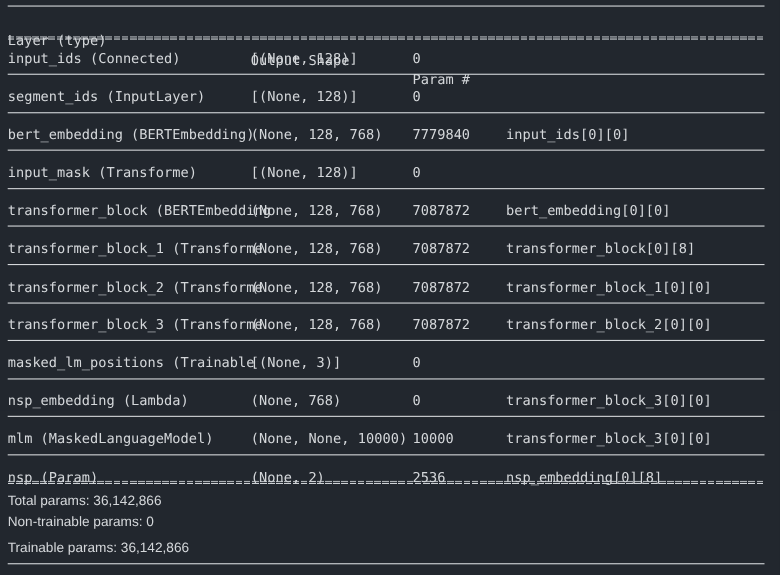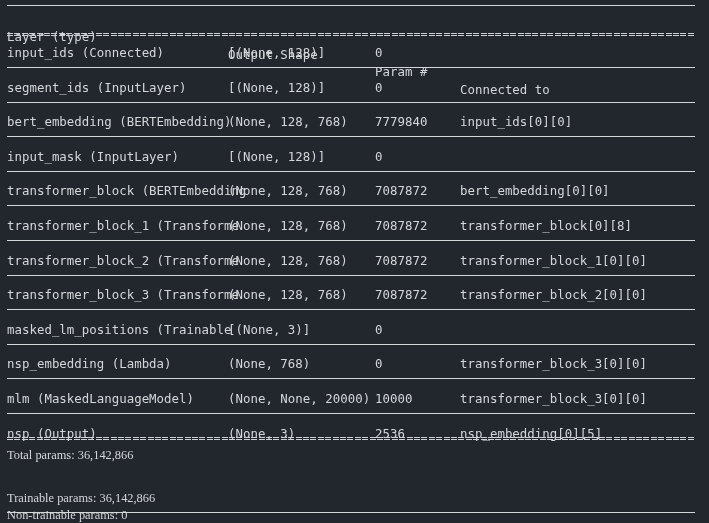--- a/index.html
+++ b/index.html
@@ -61,77 +61,76 @@
     letter-spacing: 0.02px;
   }
   .c-name  { position: absolute; left: 0px; }
   .c-shape { position: absolute; left: 221px; }
   .c-param { position: absolute; left: 368px; }
   .c-conn  { position: absolute; left: 453px; }
   .footline {
     position: absolute;
     left: 7px;
     white-space: pre;
-    font-family: Liberation Serif, serif;
+    font-family: Liberation Sans, sans-serif;
     font-size: 12.4px;
     color: #d4d7da;
   }
 </style>
 </head>
 <body>
 
 <div id="summary">
 
   <div class="rule" style="top:5px;"></div>
 
   <div class="cellrow" style="top:11px;">
     <span class="c-name">Layer (type)</span>
     <span class="c-shape">Output Shape</span>
     <span class="c-param">Param #</span>
-    <span class="c-conn">Connected to</span>
   </div>
 
   <div class="dblwrap" style="top:33px;">
     <i></i>
       <i class="gap"></i>
       <i></i>
   </div>
 
   <div id="rows-host">
       <div class="cellrow" style="top: 44px;"><span class="c-name">input_ids (Connected)</span><span class="c-shape">[(None, 128)]</span><span class="c-param">0</span><span class="c-conn"></span></div>
       <div class="rule" style="top: 67px;"></div>
       <div class="cellrow" style="top: 78.6px;"><span class="c-name">segment_ids (InputLayer)</span><span class="c-shape">[(None, 128)]</span><span class="c-param">0</span><span class="c-conn"></span></div>
       <div class="rule" style="top: 101.6px;"></div>
       <div class="cellrow" style="top: 113.2px;"><span class="c-name">bert_embedding (BERTEmbedding)</span><span class="c-shape">(None, 128, 768)</span><span class="c-param">7779840</span><span class="c-conn">input_ids[0][0]</span></div>
       <div class="rule" style="top: 136.2px;"></div>
-      <div class="cellrow" style="top: 147.8px;"><span class="c-name">input_mask (InputLayer)</span><span class="c-shape">[(None, 128)]</span><span class="c-param">0</span><span class="c-conn"></span></div>
+      <div class="cellrow" style="top: 147.8px;"><span class="c-name">input_mask (Transforme)</span><span class="c-shape">[(None, 128)]</span><span class="c-param">0</span><span class="c-conn"></span></div>
       <div class="rule" style="top: 170.8px;"></div>
       <div class="cellrow" style="top: 182.4px;"><span class="c-name">transformer_block (BERTEmbedding</span><span class="c-shape">(None, 128, 768)</span><span class="c-param">7087872</span><span class="c-conn">bert_embedding[0][0]</span></div>
       <div class="rule" style="top: 205.4px;"></div>
       <div class="cellrow" style="top: 217px;"><span class="c-name">transformer_block_1 (Transforme</span><span class="c-shape">(None, 128, 768)</span><span class="c-param">7087872</span><span class="c-conn">transformer_block[0][8]</span></div>
       <div class="rule" style="top: 240px;"></div>
       <div class="cellrow" style="top: 251.6px;"><span class="c-name">transformer_block_2 (Transforme</span><span class="c-shape">(None, 128, 768)</span><span class="c-param">7087872</span><span class="c-conn">transformer_block_1[0][0]</span></div>
       <div class="rule" style="top: 274.6px;"></div>
       <div class="cellrow" style="top: 286.2px;"><span class="c-name">transformer_block_3 (Transforme</span><span class="c-shape">(None, 128, 768)</span><span class="c-param">7087872</span><span class="c-conn">transformer_block_2[0][0]</span></div>
       <div class="rule" style="top: 309.2px;"></div>
       <div class="cellrow" style="top: 320.8px;"><span class="c-name">masked_lm_positions (Trainable</span><span class="c-shape">[(None, 3)]</span><span class="c-param">0</span><span class="c-conn"></span></div>
       <div class="rule" style="top: 343.8px;"></div>
       <div class="cellrow" style="top: 355.4px;"><span class="c-name">nsp_embedding (Lambda)</span><span class="c-shape">(None, 768)</span><span class="c-param">0</span><span class="c-conn">transformer_block_3[0][0]</span></div>
       <div class="rule" style="top: 378.4px;"></div>
-      <div class="cellrow" style="top: 390px;"><span class="c-name">mlm (MaskedLanguageModel)</span><span class="c-shape">(None, None, 20000)</span><span class="c-param">10000</span><span class="c-conn">transformer_block_3[0][0]</span></div>
+      <div class="cellrow" style="top: 390px;"><span class="c-name">mlm (MaskedLanguageModel)</span><span class="c-shape">(None, None, 10000)</span><span class="c-param">10000</span><span class="c-conn">transformer_block_3[0][0]</span></div>
       <div class="rule" style="top: 413px;"></div>
-      <div class="cellrow" style="top: 424.6px;"><span class="c-name">nsp (Output)</span><span class="c-shape">(None, 3)</span><span class="c-param">2536</span><span class="c-conn">nsp_embedding[0][5]</span></div>
+      <div class="cellrow" style="top: 424.6px;"><span class="c-name">nsp (Param)</span><span class="c-shape">(None, 2)</span><span class="c-param">2536</span><span class="c-conn">nsp_embedding[0][8]</span></div>
     </div>
 
   <div class="dblwrap" style="top:437px;">
     <i></i>
       <i class="gap"></i>
       <i></i>
   </div>
 
   <div id="totals-host">
       <div class="footline" style="top: 447px;">Total params: 36,142,866</div>
       <div class="footline" style="top: 490px;">Trainable params: 36,142,866</div>
-      <div class="footline" style="top: 507px;">Non-trainable params: 0</div>
+      <div class="footline" style="top: 466px;">Non-trainable params: 0</div>
     </div>
 
   <div class="rule" style="top:512px;"></div>
 </div>
 
 </body></html>

